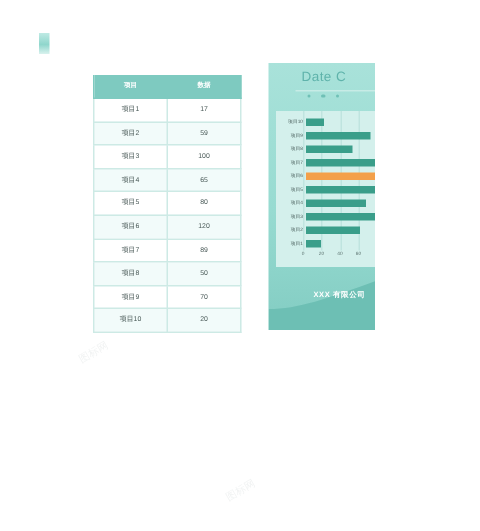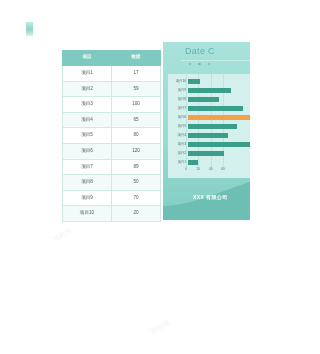--- a/index.html
+++ b/index.html
@@ -58,21 +58,21 @@
     height: 15px;
   }
   #data-table tbody tr:nth-child(odd) td { background: #ffffff; }
   #data-table tbody tr:nth-child(even) td { background: #f2fbfa; }
   #data-table .col-item { width: 48px; }
   #data-table .col-value { width: 48px; }
 
   
   #chart-card {
     position: absolute;
-    left: 163px;
+    left: 179px;
     top: 42px;
     width: 104px;
     height: 178px;
     background: linear-gradient(180deg, #a9e2da 0%, #9adcd2 45%, #7ecab f 100%);
     background: linear-gradient(180deg, #a9e2da 0%, #97dbd1 55%, #82ccc2 100%);
     overflow: hidden;
   }
   #card-title {
     position: absolute;
     left: 22px;

